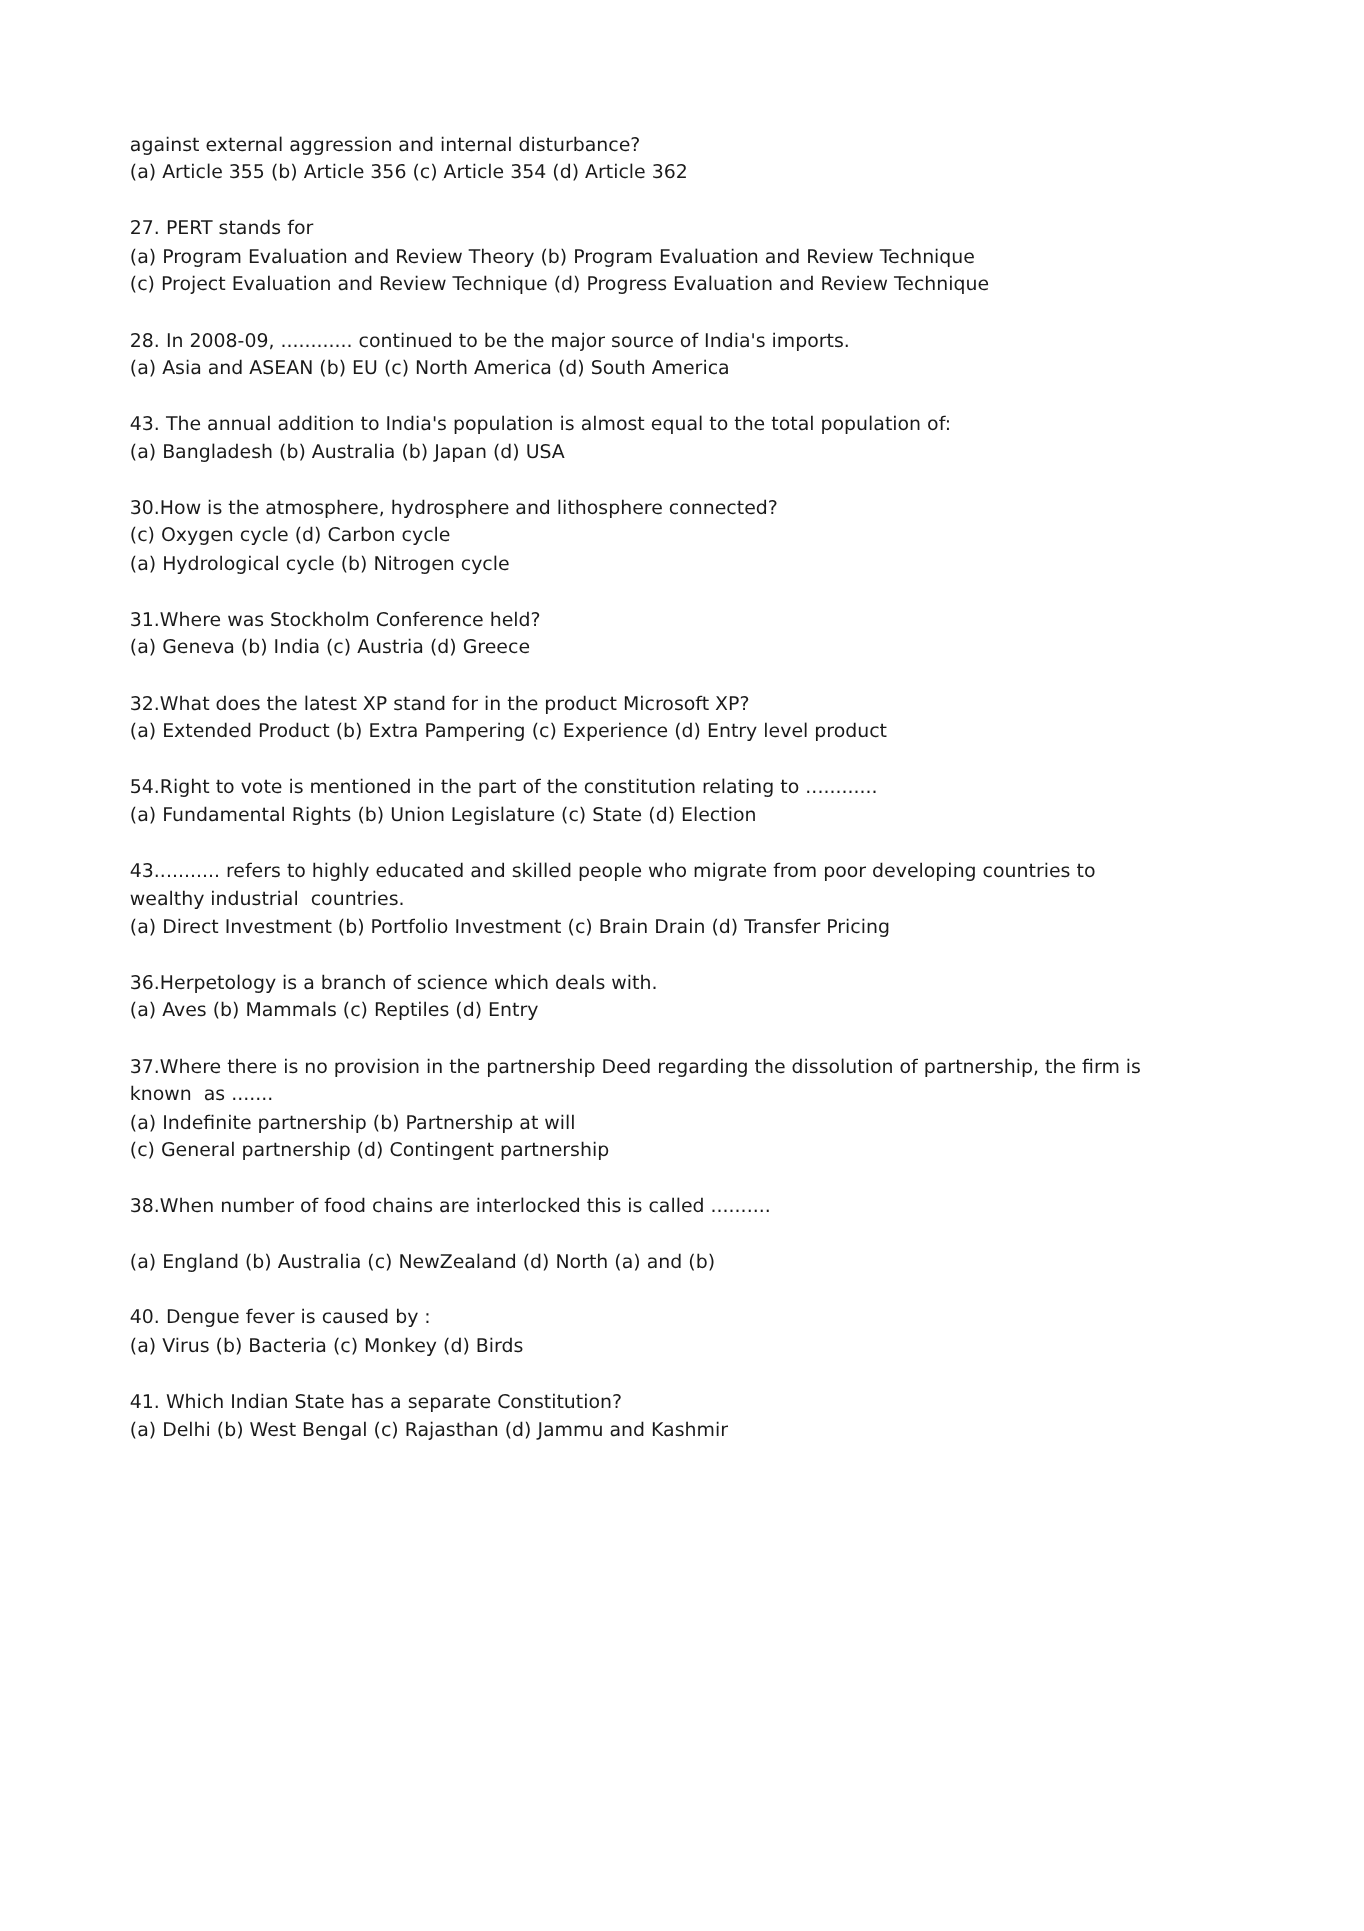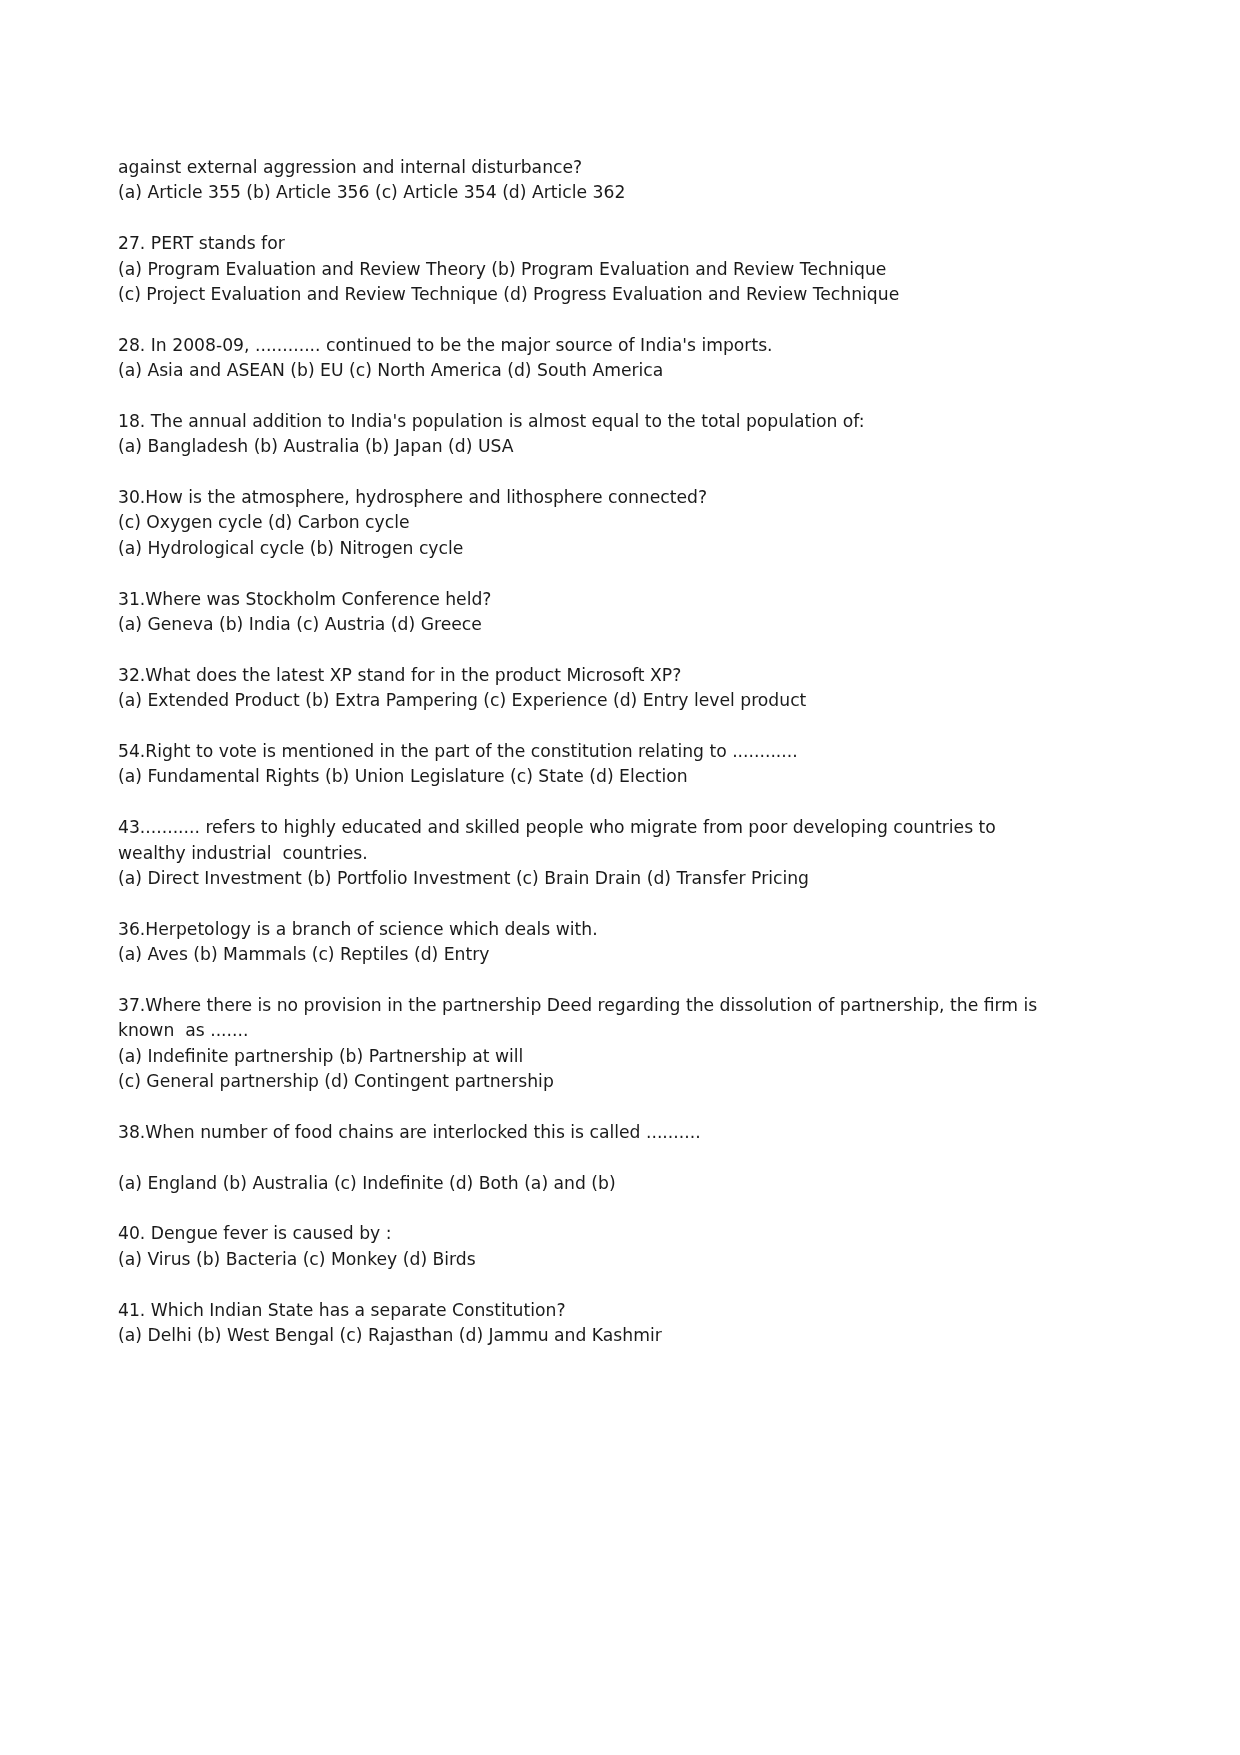--- a/index.html
+++ b/index.html
@@ -14,21 +14,20 @@
       overflow: hidden;
       font-family: "DejaVu Sans", sans-serif;
       font-size: 17.2px;
       color: #1a1a1a;
     }
     .page {
       position: absolute;
       left: 118px;
       top: 120px;
       width: 1020px;
-      margin-top: 35px;
     }
     .block {
       margin: 0 0 25.4px 0;
     }
     .line {
       display: block;
       line-height: 25.4px;
       height: 25.4px;
       white-space: pre;
     }
@@ -48,21 +47,21 @@
     <span class="line">(a) Program Evaluation and Review Theory (b) Program Evaluation and Review Technique</span>
     <span class="line">(c) Project Evaluation and Review Technique (d) Progress Evaluation and Review Technique</span>
   </div>
 
   <div class="block">
     <span class="line">28. In 2008-09, ............ continued to be the major source of India's imports.</span>
     <span class="line">(a) Asia and ASEAN (b) EU (c) North America (d) South America</span>
   </div>
 
   <div class="block">
-    <span class="line">18. The annual addition to India's population is almost equal to the total population of:</span>
+    <span class="line">43. The annual addition to India's population is almost equal to the total population of:</span>
     <span class="line">(a) Bangladesh (b) Australia (b) Japan (d) USA</span>
   </div>
 
   <div class="block">
     <span class="line">30.How is the atmosphere, hydrosphere and lithosphere connected?</span>
     <span class="line">(c) Oxygen cycle (d) Carbon cycle</span>
     <span class="line">(a) Hydrological cycle (b) Nitrogen cycle</span>
   </div>
 
   <div class="block">
@@ -97,21 +96,21 @@
     <span class="line">known  as .......</span>
     <span class="line">(a) Indefinite partnership (b) Partnership at will</span>
     <span class="line">(c) General partnership (d) Contingent partnership</span>
   </div>
 
   <div class="block">
     <span class="line">38.When number of food chains are interlocked this is called ..........</span>
   </div>
 
   <div class="block">
-    <span class="line">(a) England (b) Australia (c) Indefinite (d) Both (a) and (b)</span>
+    <span class="line">(a) England (b) Australia (c) NewZealand (d) North (a) and (b)</span>
   </div>
 
   <div class="block">
     <span class="line">40. Dengue fever is caused by :</span>
     <span class="line">(a) Virus (b) Bacteria (c) Monkey (d) Birds</span>
   </div>
 
   <div class="block">
     <span class="line">41. Which Indian State has a separate Constitution?</span>
     <span class="line">(a) Delhi (b) West Bengal (c) Rajasthan (d) Jammu and Kashmir</span>

